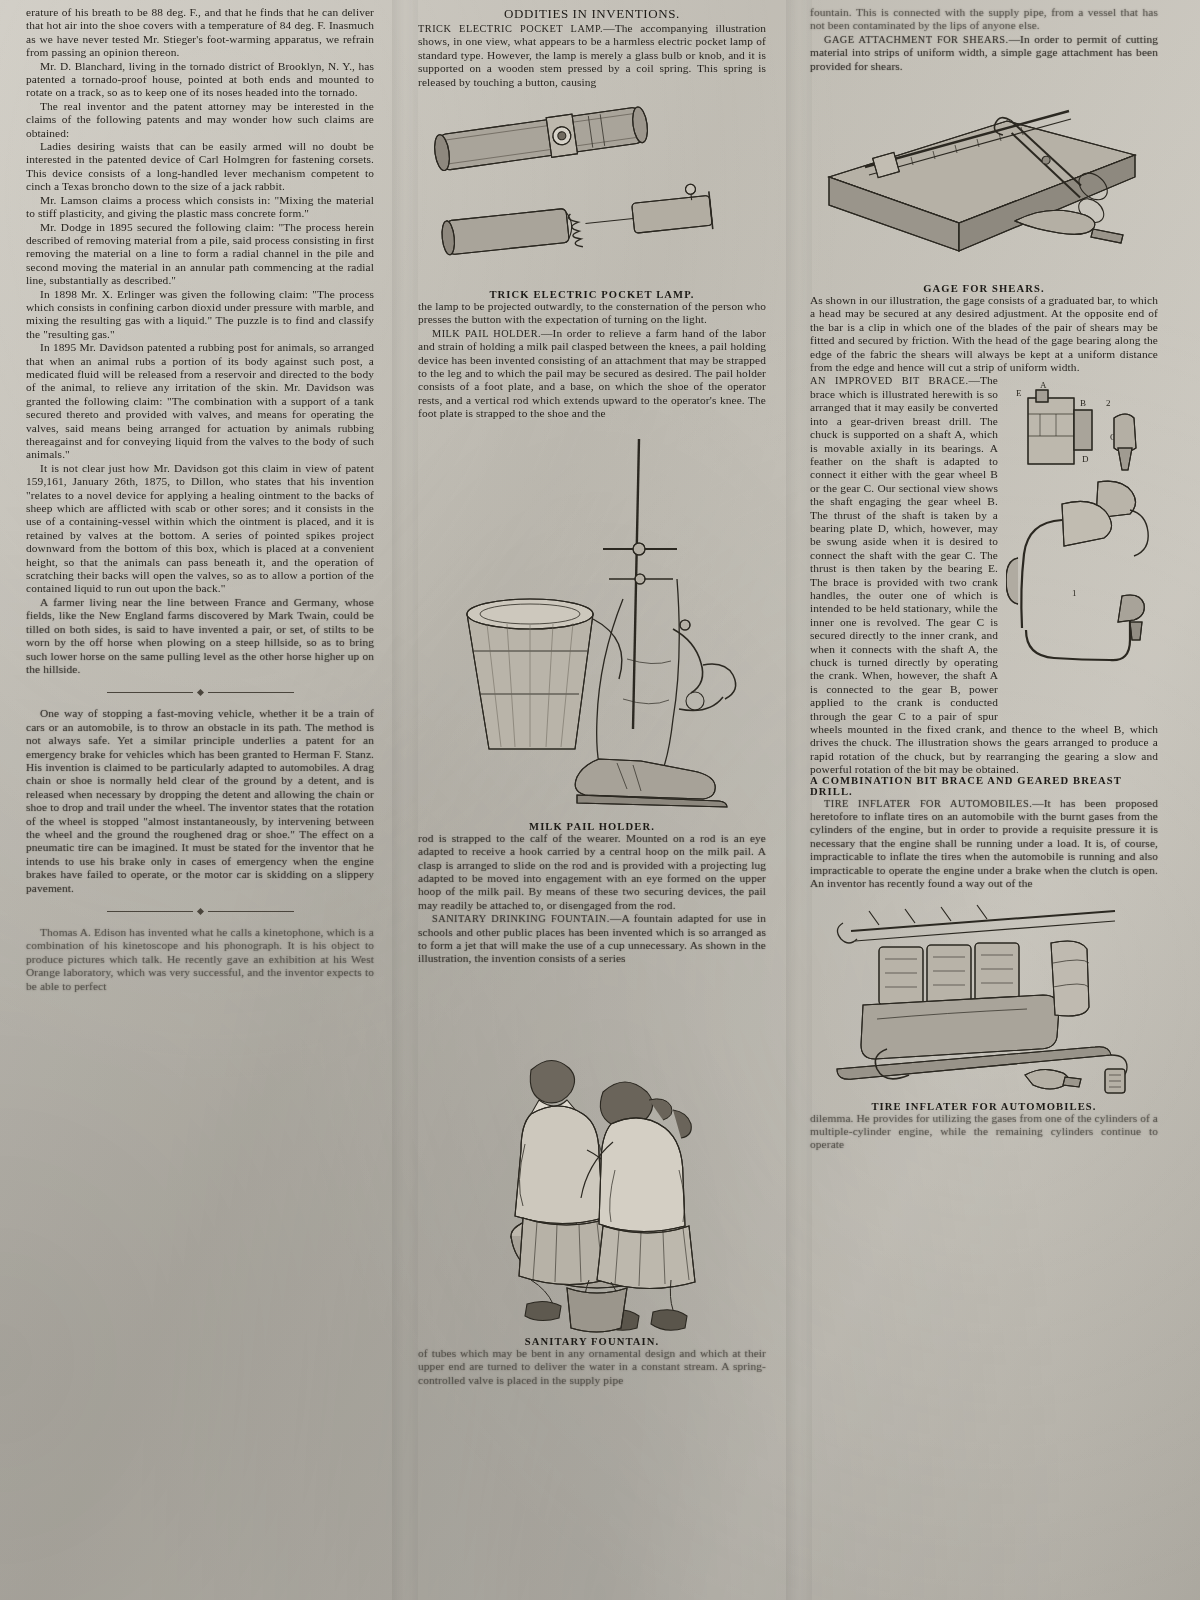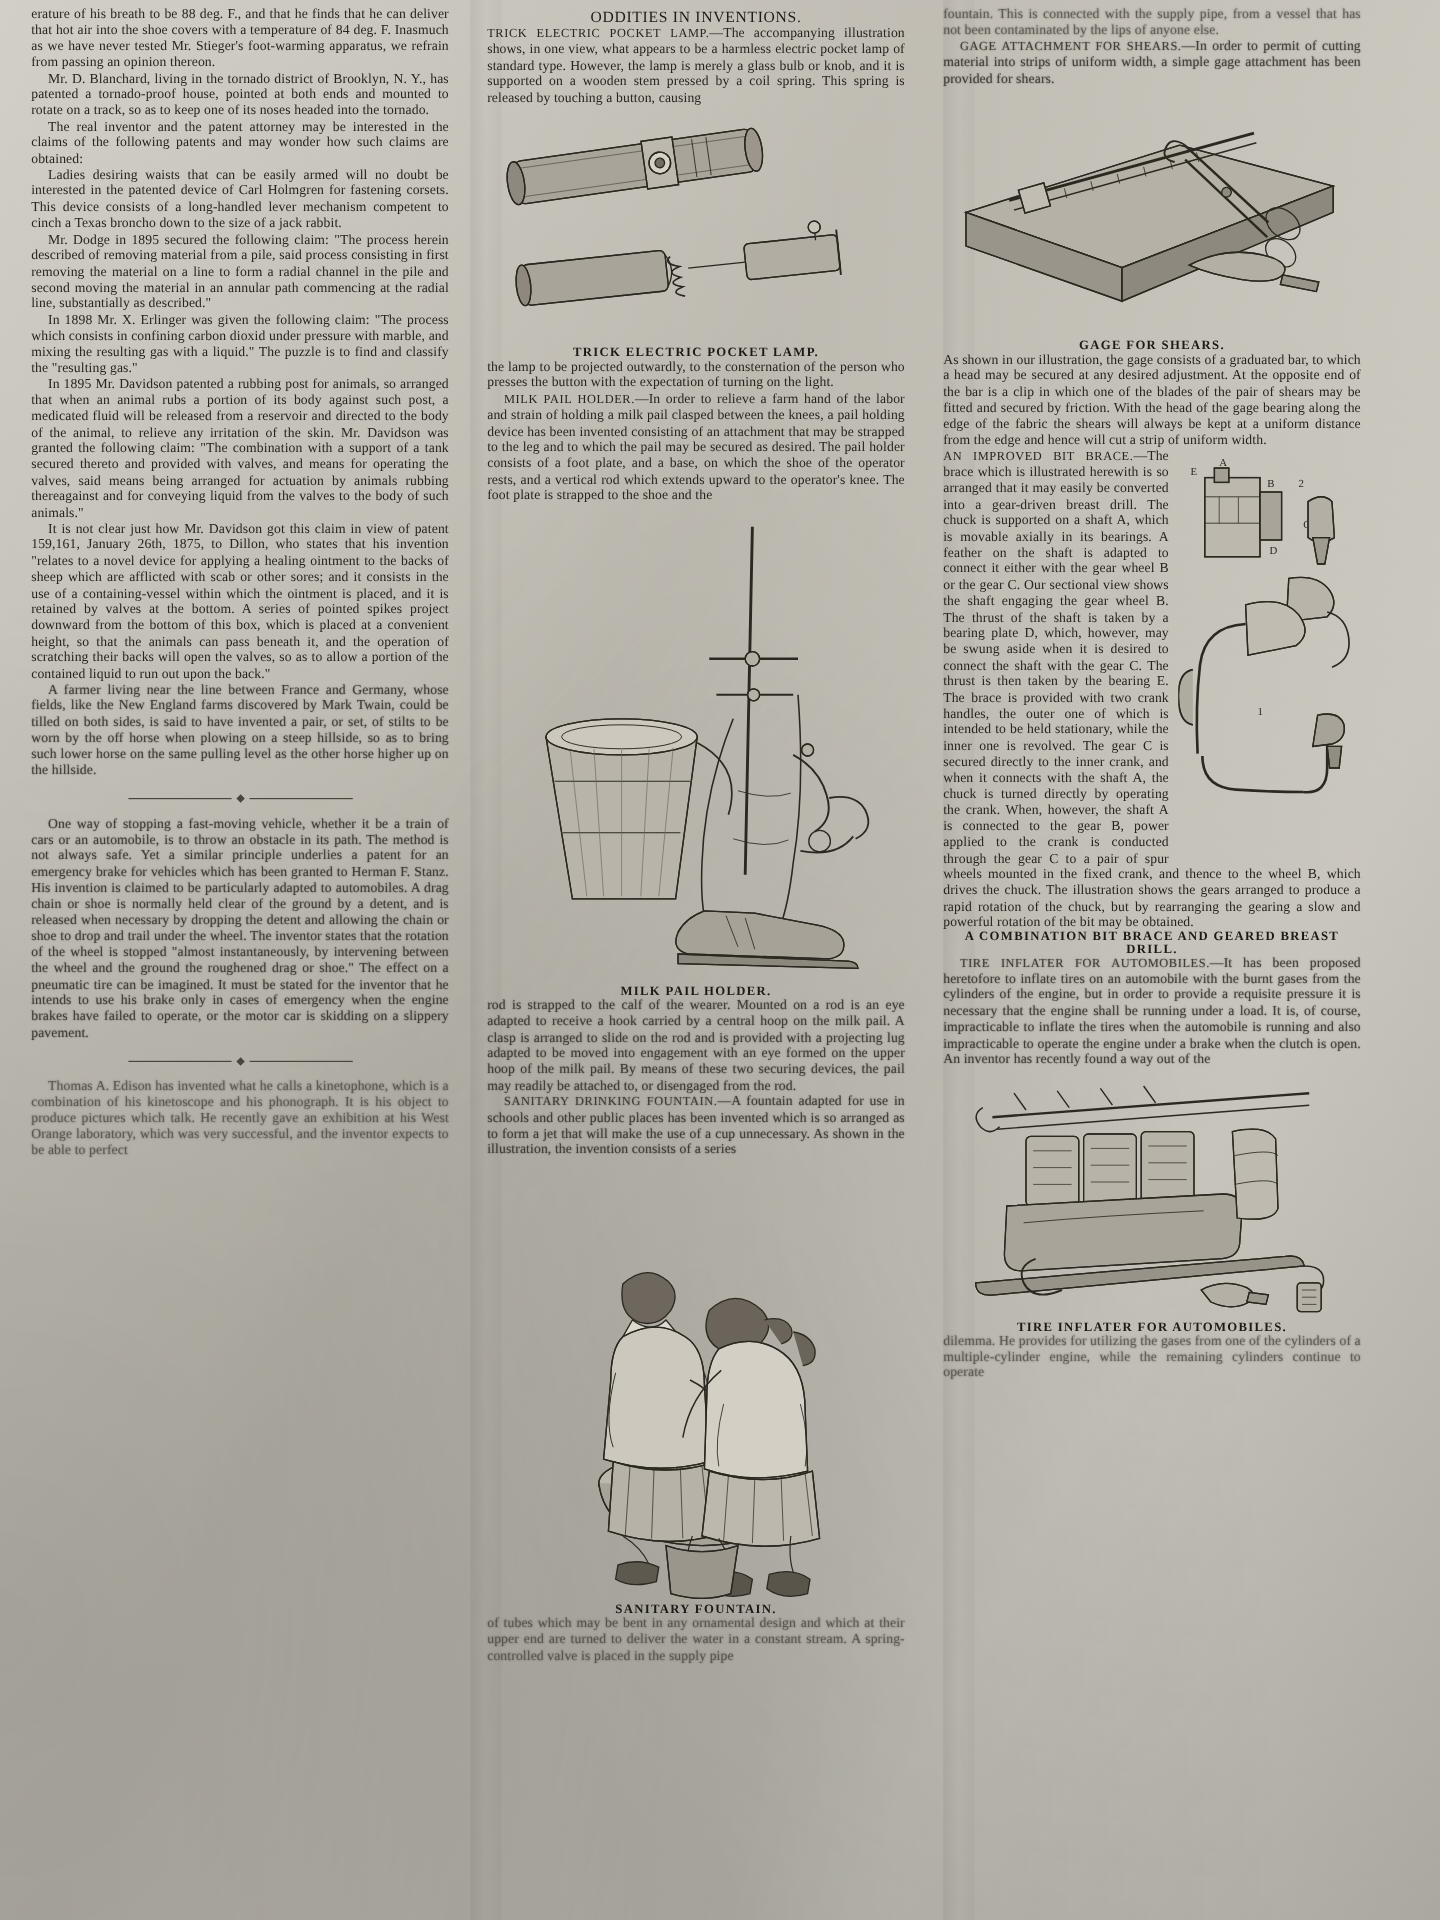--- a/index.html
+++ b/index.html
@@ -28,21 +28,21 @@
       radial-gradient(ellipse at 82% 62%, rgba(255,255,255,0.14), rgba(255,255,255,0) 50%),
       radial-gradient(ellipse at 50% 100%, rgba(0,0,0,0.16), rgba(0,0,0,0) 55%),
       radial-gradient(ellipse at 0% 85%, rgba(0,0,0,0.14), rgba(0,0,0,0) 45%);
     mix-blend-mode: multiply;
     opacity: .7;
   }
   .cols {
     position: absolute;
     inset: 0;
     display: flex;
-    gap: 0;
+    gap: 12px;
     padding: 6px 10px 0 10px;
     box-sizing: border-box;
   }
   .col {
     width: 380px;
     box-sizing: border-box;
     padding: 0 16px;
   }
   .col p, .col .head, .col .cap {
     margin: 0;
@@ -125,20 +125,21 @@
   <div class="fold" style="left:392px"></div>
   <div class="fold" style="left:786px"></div>
 
   <div class="cols">
 
     <div class="col">
       <p class="noind">erature of his breath to be 88 deg. F., and that he finds that he can deliver that hot air into the shoe covers with a temperature of 84 deg. F. Inasmuch as we have never tested Mr. Stieger's foot-warming apparatus, we refrain from passing an opinion thereon.</p>
       <p>Mr. D. Blanchard, living in the tornado district of Brooklyn, N. Y., has patented a tornado-proof house, pointed at both ends and mounted to rotate on a track, so as to keep one of its noses headed into the tornado.</p>
       <p>The real inventor and the patent attorney may be interested in the claims of the following patents and may wonder how such claims are obtained:</p>
       <p>Ladies desiring waists that can be easily armed will no doubt be interested in the patented device of Carl Holmgren for fastening corsets. This device consists of a long-handled lever mechanism competent to cinch a Texas broncho down to the size of a jack rabbit.</p>
+      <p>Mr. Lamson claims a process which consists in: "Mixing the material to stiff plasticity, and giving the plastic mass concrete form."</p>
       <p>Mr. Dodge in 1895 secured the following claim: "The process herein described of removing material from a pile, said process consisting in first removing the material on a line to form a radial channel in the pile and second moving the material in an annular path commencing at the radial line, substantially as described."</p>
       <p>In 1898 Mr. X. Erlinger was given the following claim: "The process which consists in confining carbon dioxid under pressure with marble, and mixing the resulting gas with a liquid."  The puzzle is to find and classify the "resulting gas."</p>
       <p>In 1895 Mr. Davidson patented a rubbing post for animals, so arranged that when an animal rubs a portion of its body against such post, a medicated fluid will be released from a reservoir and directed to the body of the animal, to relieve any irritation of the skin.  Mr. Davidson was granted the following claim: "The combination with a support of a tank secured thereto and provided with valves, and means for operating the valves, said means being arranged for actuation by animals rubbing thereagainst and for conveying liquid from the valves to the body of such animals."</p>
       <p>It is not clear just how Mr. Davidson got this claim in view of patent 159,161, January 26th, 1875, to Dillon, who states that his invention "relates to a novel device for applying a healing ointment to the backs of sheep which are afflicted with scab or other sores; and it consists in the use of a containing-vessel within which the ointment is placed, and it is retained by valves at the bottom.  A series of pointed spikes project downward from the bottom of this box, which is placed at a convenient height, so that the animals can pass beneath it, and the operation of scratching their backs will open the valves, so as to allow a portion of the contained liquid to run out upon the back."</p>
       <p class="blurry">A farmer living near the line between France and Germany, whose fields, like the New England farms discovered by Mark Twain, could be tilled on both sides, is said to have invented a pair, or set, of stilts to be worn by the off horse when plowing on a steep hillside, so as to bring such lower horse on the same pulling level as the other horse higher up on the hillside.</p>
 
       <div class="divider">
         <span class="rule"></span><span class="dot"></span><span class="rule"></span>
       </div>
 
@@ -397,21 +398,21 @@
               <path d="M124,148 l12,0 l-2,18 l-8,0 z" fill="#928d83"></path>
               <path d="M124,148 l12,0 l-2,18 l-8,0 z"></path>
               <text x="66" y="122" font-size="9" fill="#2b2821" stroke="none" font-family="Liberation Serif, serif">1</text>
             </g>
           </g>
         </svg>
         <p class="noind"><span class="run-in">An Improved Bit Brace.</span><span>—The brace which is illustrated herewith is so arranged that it may easily be converted into a gear-driven breast drill.  The chuck is supported on a shaft A, which is movable axially in its bearings.  A feather on the shaft is adapted to connect it either with the gear wheel B or the gear C.  Our sectional view shows the shaft engaging the gear wheel B.  The thrust of the shaft is taken by a bearing plate D, which, however, may be swung aside when it is desired to connect the shaft with the gear C.  The thrust is then taken by the bearing E.  The brace is provided with two crank handles, the outer one of which is intended to be held stationary, while the inner one is revolved.  The gear C is secured directly to the inner crank, and when it connects with the shaft A, the chuck is turned directly by operating the crank.  When, however, the shaft A is connected to the gear B, power applied to the crank is conducted through the gear C to a pair of spur wheels mounted in the fixed crank, and thence to the wheel B, which drives the chuck.  The illustration shows the gears arranged to produce a rapid rotation of the chuck, but by rearranging the gearing a slow and powerful rotation of the bit may be obtained.</span></p>
         <div style="clear:both"></div>
       </div>
 
-      <div class="cap" style="text-align:center;margin-top:-2px;">A Combination Bit Brace and Geared Breast Drill.</div>
+      <div class="cap" style="text-align:left;margin-top:-2px;">A Combination Bit Brace and Geared Breast Drill.</div>
 
       <p class="blurry"><span class="run-in">Tire Inflater for Automobiles.</span><span>—It has been proposed heretofore to inflate tires on an automobile with the burnt gases from the cylinders of the engine, but in order to provide a requisite pressure it is necessary that the engine shall be running under a load.  It is, of course, impracticable to inflate the tires when the automobile is running and also impracticable to operate the engine under a brake when the clutch is open.  An inventor has recently found a way out of the</span></p>
 
       <div class="figure">
         <svg class="fig-svg" width="330" height="200" viewBox="0 0 330 200">
           <g stroke="#2b2821" fill="none" stroke-width="1.05">
 
             <path d="M32,32 L296,12" stroke-width="2"></path>
             <path d="M36,42 L296,22" stroke-width="1.2"></path>
             <path d="M60,26 l-10,-14 M96,24 l-10,-14 M132,22 l-10,-14 M168,20 l-10,-14" stroke-width="1.2"></path>

